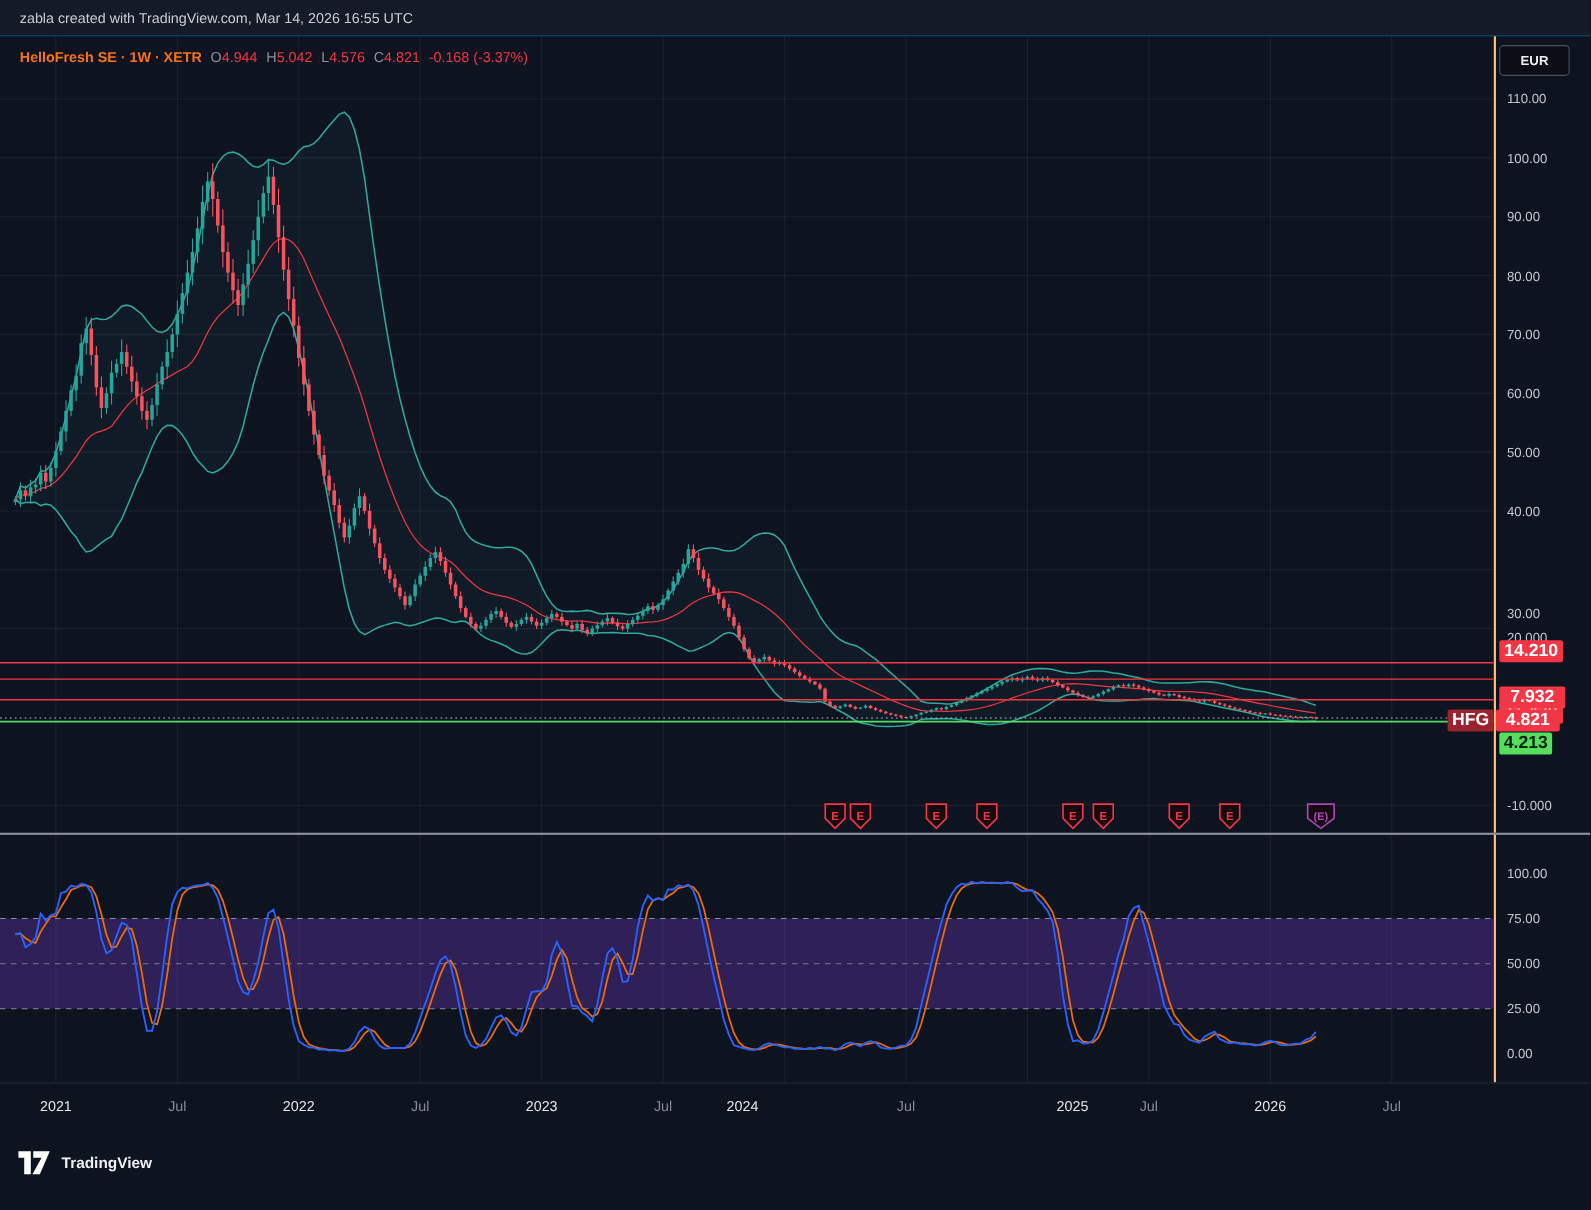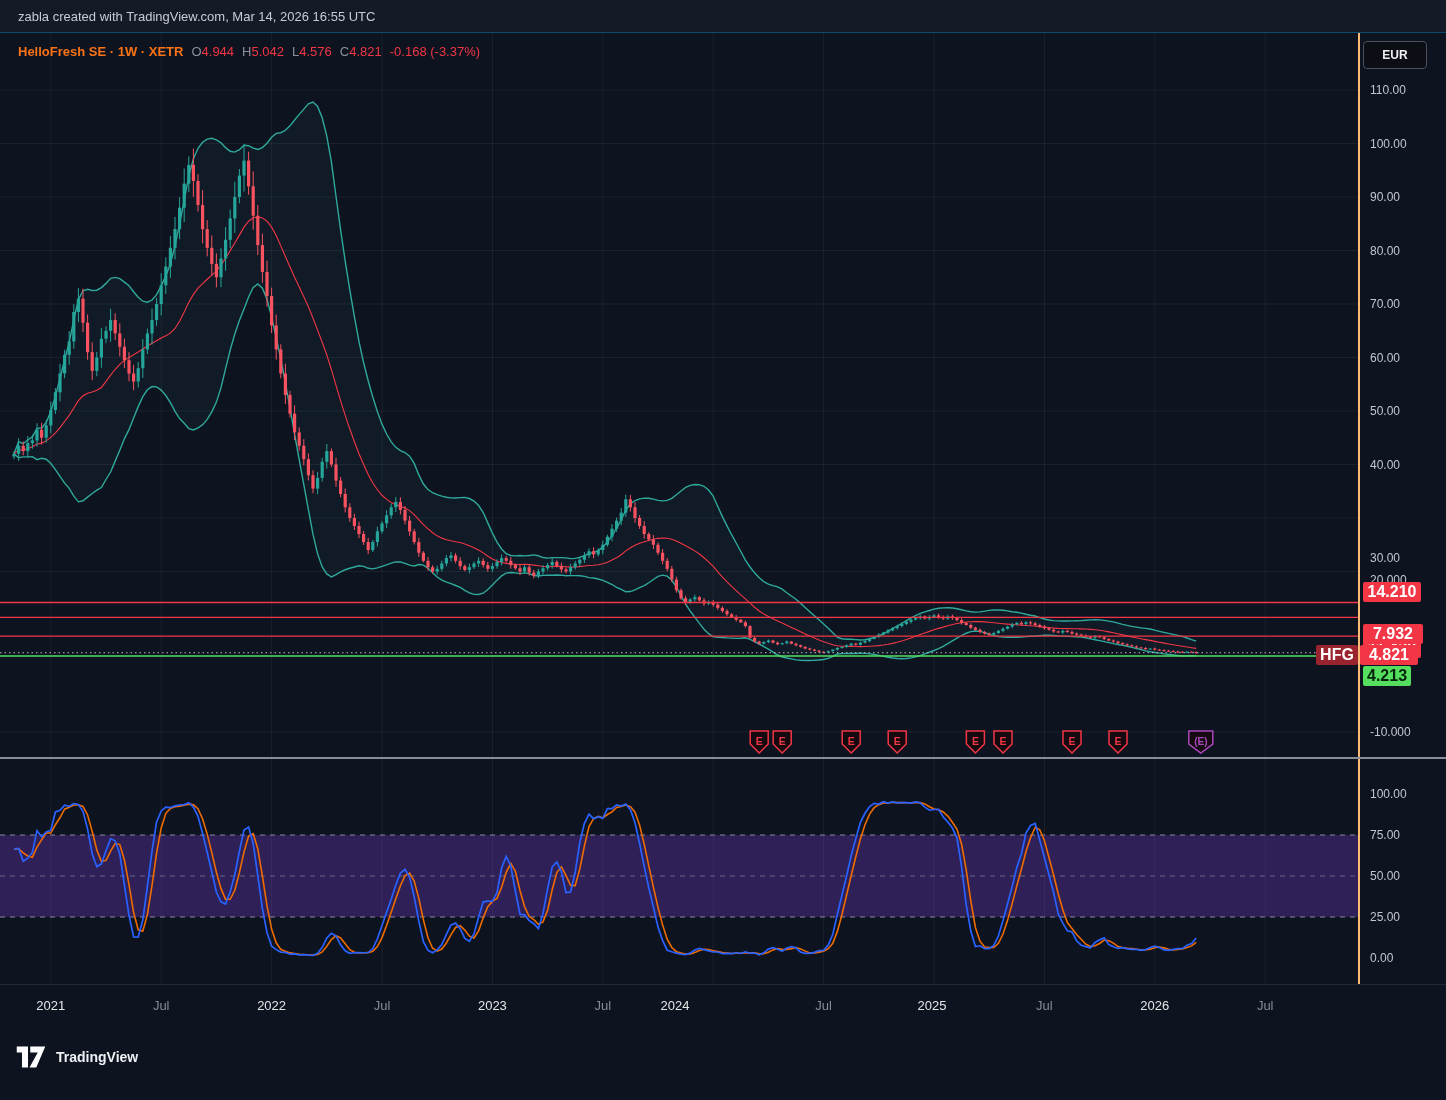--- a/index.html
+++ b/index.html
@@ -706,21 +706,21 @@
 
   <div id="time-axis" class="time-axis abs">
       <div class="tlabel major" style="left: 50.8px;">2021</div>
       <div class="tlabel minor" style="left: 161.2px;">Jul</div>
       <div class="tlabel major" style="left: 271.6px;">2022</div>
       <div class="tlabel minor" style="left: 382px;">Jul</div>
       <div class="tlabel major" style="left: 492.4px;">2023</div>
       <div class="tlabel minor" style="left: 602.8px;">Jul</div>
       <div class="tlabel major" style="left: 675px;">2024</div>
       <div class="tlabel minor" style="left: 823.6px;">Jul</div>
-      <div class="tlabel major" style="left: 932px;">2025</div>
+      <div class="tlabel major" style="left: 975px;">2025</div>
       <div class="tlabel minor" style="left: 1044.4px;">Jul</div>
       <div class="tlabel major" style="left: 1154.8px;">2026</div>
       <div class="tlabel minor" style="left: 1265.2px;">Jul</div>
     </div>
 
   <div class="footer-logo abs">
     <svg width="30" height="26" viewBox="0 0 40 30">
       <path fill="#ffffff" d="M1 1 h15 v28 h-8 V9 H1 Z"></path>
       <path fill="#ffffff" d="M19 1 h20 L27 29 h-9 L29 9 h-10 Z"></path>
     </svg>

